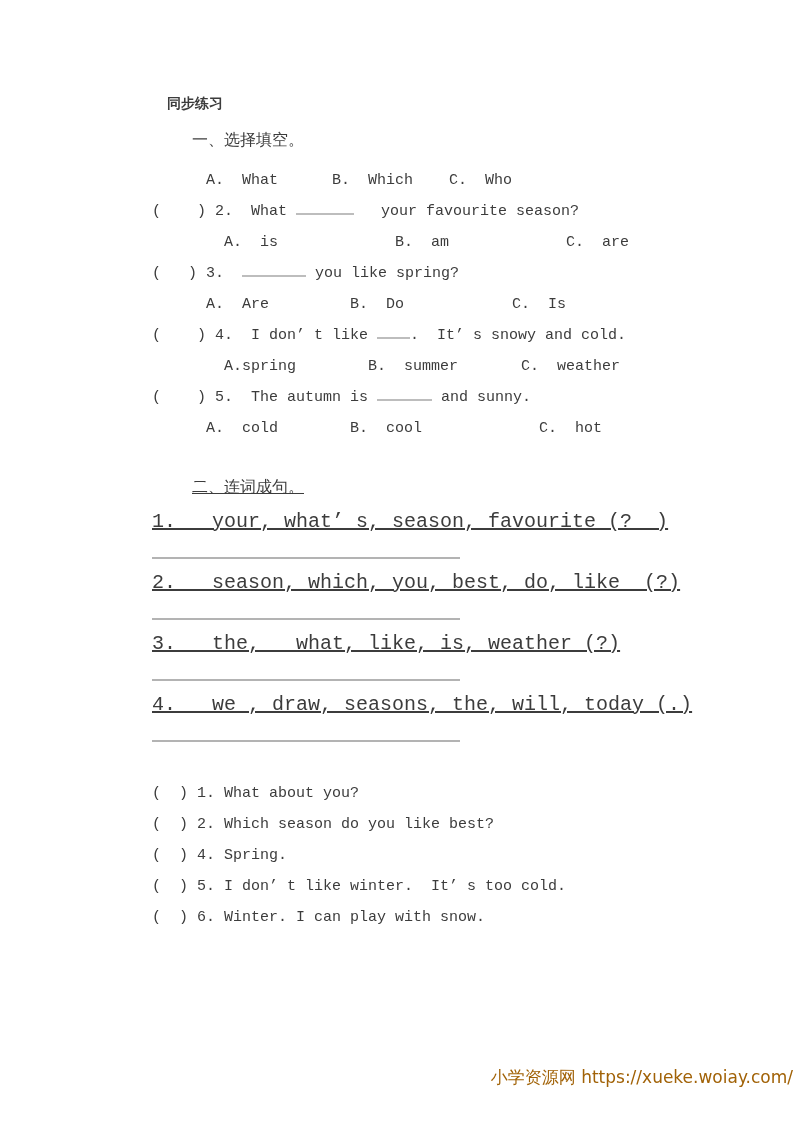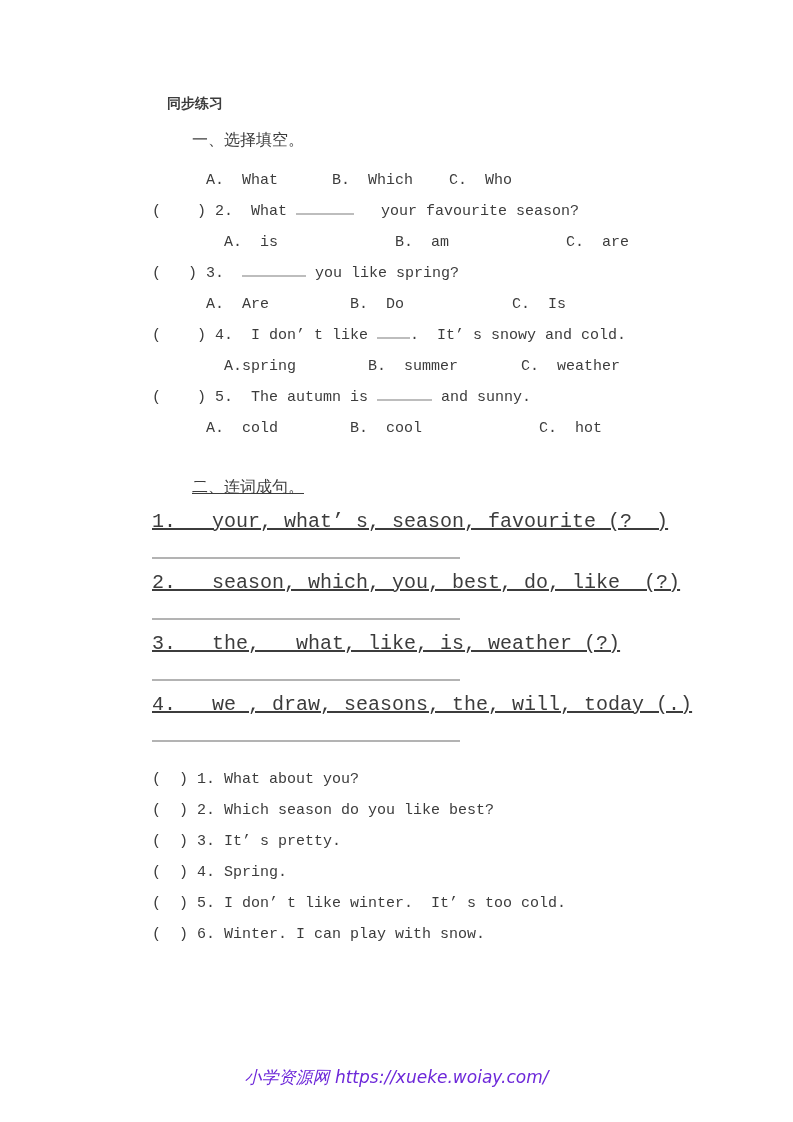--- a/index.html
+++ b/index.html
@@ -11,32 +11,32 @@
   .title{
     position:absolute;top:95px;left:167px;
     font-size:14px;font-weight:bold;white-space:pre;
   }
   .section{position:absolute;left:152px;}
   #sec-choice{top:131px;}
   #sec-rearrange{top:478px;width:310px;text-decoration:underline;}
   #sec-ordering{top:758px;}
   .sec-heading{font-size:16px;line-height:20px;height:20px;white-space:pre;margin-left:40px;}
   #s1-rows{margin-top:14px;}
-  #s3-items{margin-top:6px;}
+  #s3-items{margin-top:20px;}
   .row31{height:31px;line-height:31px;font-size:15px;white-space:pre;}
   .blank{
     display:inline-block;height:13px;
     border-bottom:2px solid #bdbdbd;
   }
   .s2text{margin-top:13px;height:22px;line-height:22px;font-size:20px;white-space:pre;}
   .s2rule{margin-top:24px;width:308px;height:0;border-top:2px solid #b3b3b3;}
   .footer{
-    position:absolute;top:1066px;left:0;width:793px;text-align:center;
+    position:absolute;top:1066px;left:0;width:793px;text-align:right;
     font-family:"DejaVu Sans","Liberation Sans",sans-serif;
-    font-size:17px;color:#6d28d9;white-space:pre;font-style:italic;
+    font-size:17px;color:#a16207;white-space:pre;
   }
 </style>
 </head>
 <body>
 
 <div class="title">同步练习</div>
 
 <div class="section" id="sec-choice">
   <div class="sec-heading">一、选择填空。</div>
   <div id="s1-rows">
@@ -63,20 +63,19 @@
       <div class="s2rule"></div>
       <div class="s2text">4.   we , draw, seasons, the, will, today (.)</div>
       <div class="s2rule"></div>
     </div>
 </div>
 
 <div class="section" id="sec-ordering">
   <div id="s3-items">
       <div class="row31">(  ) 1. What about you?</div>
       <div class="row31">(  ) 2. Which season do you like best?</div>
-      <div class="row31">(  ) 3. It’ s pretty.</div>
       <div class="row31">(  ) 4. Spring.</div>
       <div class="row31">(  ) 5. I don’ t like winter.  It’ s too cold.</div>
       <div class="row31">(  ) 6. Winter. I can play with snow.</div>
     </div>
 </div>
 
 <div class="footer">小学资源网 https://xueke.woiay.com/</div>
 
 </body></html>

